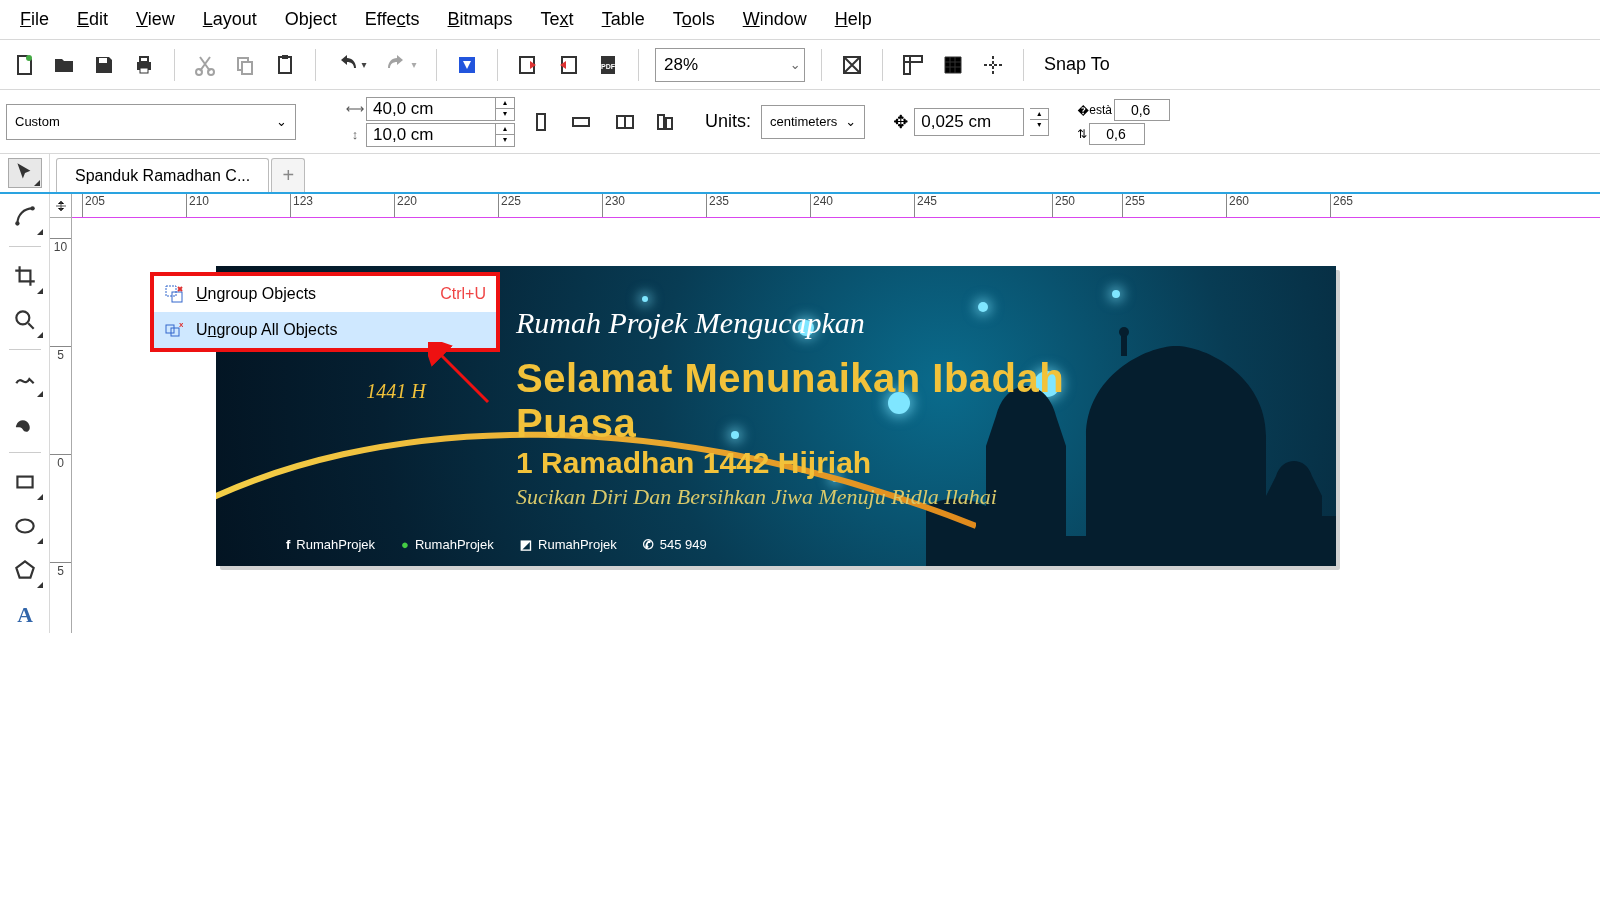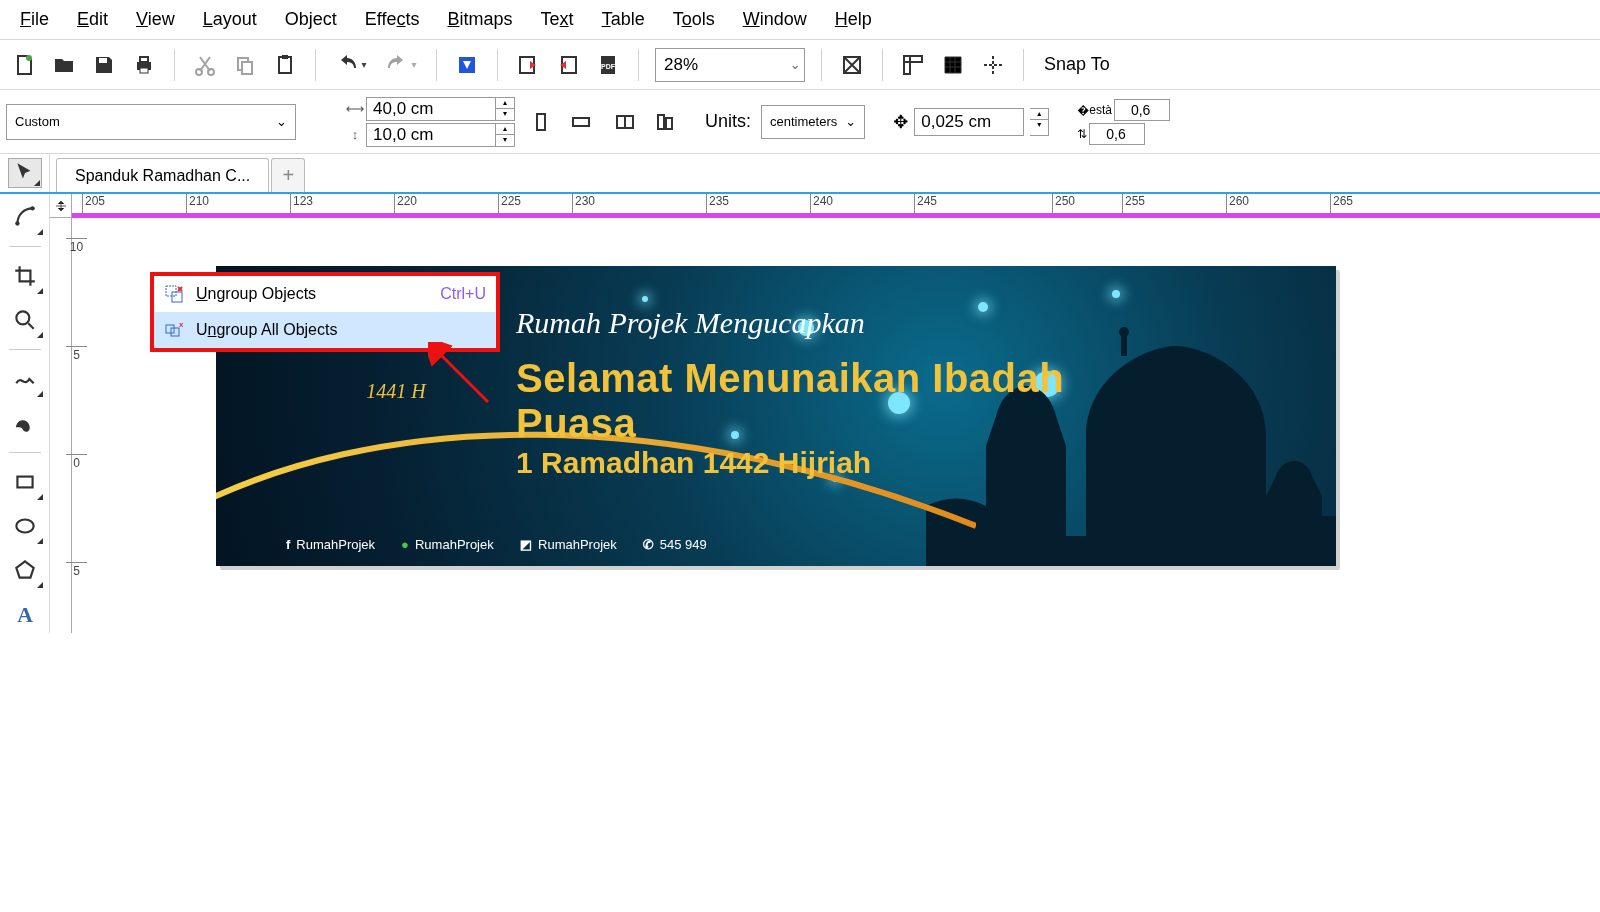--- a/index.html
+++ b/index.html
@@ -36,25 +36,25 @@
 .left-tool-col .tool{width:38px;height:38px;display:flex;align-items:center;justify-content:center;position:relative;}
 .left-tool-col .tool.sel{background:#e8e8e8;border:1px solid #aaa;}
 .left-tool-col .tool svg{width:26px;height:26px;}
 .left-tool-col .hsep{width:32px;height:1px;background:#ccc;margin:4px 0;}
 .tabbar{display:flex;align-items:flex-end;height:38px;padding-left:6px;gap:2px;}
 .tab{height:34px;display:flex;align-items:center;padding:0 18px;border:1px solid #bbb;border-bottom:none;background:#f4f4f4;border-radius:3px 3px 0 0;font-size:16px;max-width:240px;white-space:nowrap;overflow:hidden;text-overflow:ellipsis;}
 .tab.active{background:#fff;}
 .tab.add{width:34px;padding:0;justify-content:center;color:#888;font-size:20px;}
 .workspace{position:relative;display:flex;height:calc(100% - 40px - 50px - 64px - 38px);}
 .canvas-area{flex:1;position:relative;background:#fff;overflow:hidden;}
-.h-ruler{position:absolute;left:22px;right:0;top:0;height:24px;background:#fff;border-bottom:5px solid #d946ef;}
+.h-ruler{position:absolute;left:22px;right:0;top:0;height:24px;background:#fff;border-bottom:1px solid #d946ef;}
 .v-ruler{position:absolute;left:0;top:24px;bottom:0;width:22px;background:#fff;border-right:1px solid #aaa;}
 .r-corner{position:absolute;left:0;top:0;width:22px;height:24px;border-right:1px solid #aaa;border-bottom:1px solid #aaa;background:#fff;display:flex;align-items:center;justify-content:center;}
 .tick{position:absolute;top:0;height:100%;border-left:1px solid #888;font-size:12px;padding-left:2px;color:#444;}
-.vtick{position:absolute;left:16px;width:100%;border-top:1px solid #888;font-size:12px;color:#444;padding-top:1px;text-align:center;}
+.vtick{position:absolute;left:0;width:100%;border-top:1px solid #888;font-size:12px;color:#444;padding-top:1px;text-align:center;}
 .page-shadow{position:absolute;left:170px;top:76px;width:1120px;height:300px;background:rgba(0,0,0,.18);border-radius:2px;}
 .banner{position:absolute;left:166px;top:72px;width:1120px;height:300px;background:radial-gradient(circle at 65% 40%,#0a6b8c 0%,#083c54 38%,#052032 75%,#031422 100%);overflow:hidden;color:#fff;}
 .banner .stars{position:absolute;inset:0;}
 .banner .star{position:absolute;border-radius:50%;background:#7fe6ff;box-shadow:0 0 12px 4px rgba(127,230,255,.55);}
 .banner .mosque{position:absolute;right:-10px;bottom:0;width:420px;height:240px;}
 .banner .swoosh{position:absolute;left:-40px;bottom:30px;width:800px;height:160px;}
 .banner .logo{position:absolute;left:60px;top:40px;width:240px;text-align:center;font-family:"Brush Script MT",cursive;}
 .banner .logo .word{font-size:42px;color:#f2c23a;font-style:italic;}
 .banner .logo .year{font-size:20px;color:#f2c23a;font-style:italic;margin-top:-6px;}
 .banner .textblock{position:absolute;left:300px;top:40px;right:260px;}
@@ -62,21 +62,21 @@
 .banner .line2{font-family:Arial,sans-serif;font-weight:800;font-size:40px;color:#f2c23a;letter-spacing:.5px;margin-top:16px;}
 .banner .line3{font-family:Arial,sans-serif;font-weight:800;font-size:30px;color:#f2c23a;}
 .banner .line4{font-family:"Brush Script MT",cursive;font-size:22px;color:#d9c96a;font-style:italic;margin-top:4px;}
 .banner .socials{position:absolute;left:70px;bottom:14px;display:flex;gap:26px;font-size:13px;align-items:center;}
 .banner .socials span{display:flex;align-items:center;gap:6px;}
 .context-highlight{position:absolute;left:100px;top:78px;width:350px;border:4px solid #e11;background:#fff;z-index:50;}
 .ctx-item{display:flex;align-items:center;height:36px;padding:0 10px;gap:12px;font-size:16px;}
 .ctx-item.hover{background:#cfe8ff;}
 .ctx-item .ico{width:20px;height:20px;display:flex;align-items:center;justify-content:center;}
 .ctx-item .lbl{flex:1;}
-.ctx-item .sc{color:#8b5cf6;}
+.ctx-item .sc{color:#ef4444;}
 .arrow-annot{position:absolute;left:378px;top:148px;z-index:60;}
 .snap-lbl{font-size:18px;padding:0 8px;white-space:nowrap;}
 .corner-tri{position:absolute;right:1px;bottom:1px;width:0;height:0;border-left:6px solid transparent;border-bottom:6px solid #333;}
 </style>
 </head>
 <body>
 
 <div class="menubar">
   <span><u>F</u>ile</span>
   <span><u>E</u>dit</span>
@@ -366,21 +366,21 @@
         <svg width="14" height="14" viewBox="0 0 14 14">
           <path stroke="#555" d="M2 7h10M7 2v10M4 5l3-3 3 3M4 9l3 3 3-3"></path>
         </svg>
       </div>
     <div class="h-ruler">
       <div class="tick" style="left:10px">205</div>
       <div class="tick" style="left:114px">210</div>
       <div class="tick" style="left:218px">123</div>
       <div class="tick" style="left:322px">220</div>
       <div class="tick" style="left:426px">225</div>
-      <div class="tick" style="left:500px">230</div>
+      <div class="tick" style="left:530px">230</div>
       <div class="tick" style="left:634px">235</div>
       <div class="tick" style="left:738px">240</div>
       <div class="tick" style="left:842px">245</div>
       <div class="tick" style="left:980px">250</div>
       <div class="tick" style="left:1050px">255</div>
       <div class="tick" style="left:1154px">260</div>
       <div class="tick" style="left:1258px">265</div>
     </div>
     <div class="v-ruler">
       <div class="vtick" style="top:20px">10</div>
@@ -420,20 +420,21 @@
         <svg width="140" height="80" viewBox="0 0 140 80" style="margin:0 auto;display:block">
           <path fill="#f2c23a" d="M30 50a40 40 0 1 0 80 0 32 32 0 1 1-80 0z"></path>
           <path fill="#f2c23a" d="M60 44h20l6-14 6 14h8l-16-30z" opacity=".9"></path>
         </svg>
         <div class="year">1441 H</div>
       </div>
       <div class="textblock">
         <div class="line1">Rumah Projek Mengucapkan</div>
         <div class="line2">Selamat Menunaikan Ibadah Puasa</div>
         <div class="line3">1 Ramadhan 1442 Hijriah</div>
+        <div class="line4">Sucikan Diri Dan Bersihkan Jiwa Menuju Ridla Ilahai</div>
       </div>
       <div class="socials">
         <span>
             <b>f</b>
             <span>RumahProjek</span>
           </span>
         <span>
             <b style="color:#4c4">●</b>
             <span>RumahProjek</span>
           </span>

